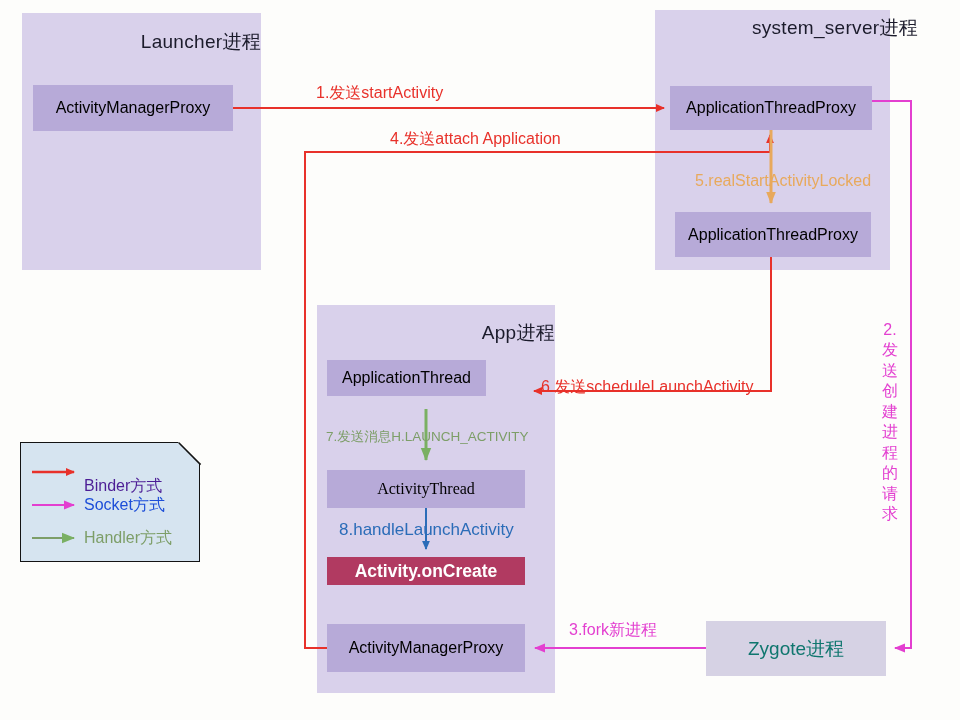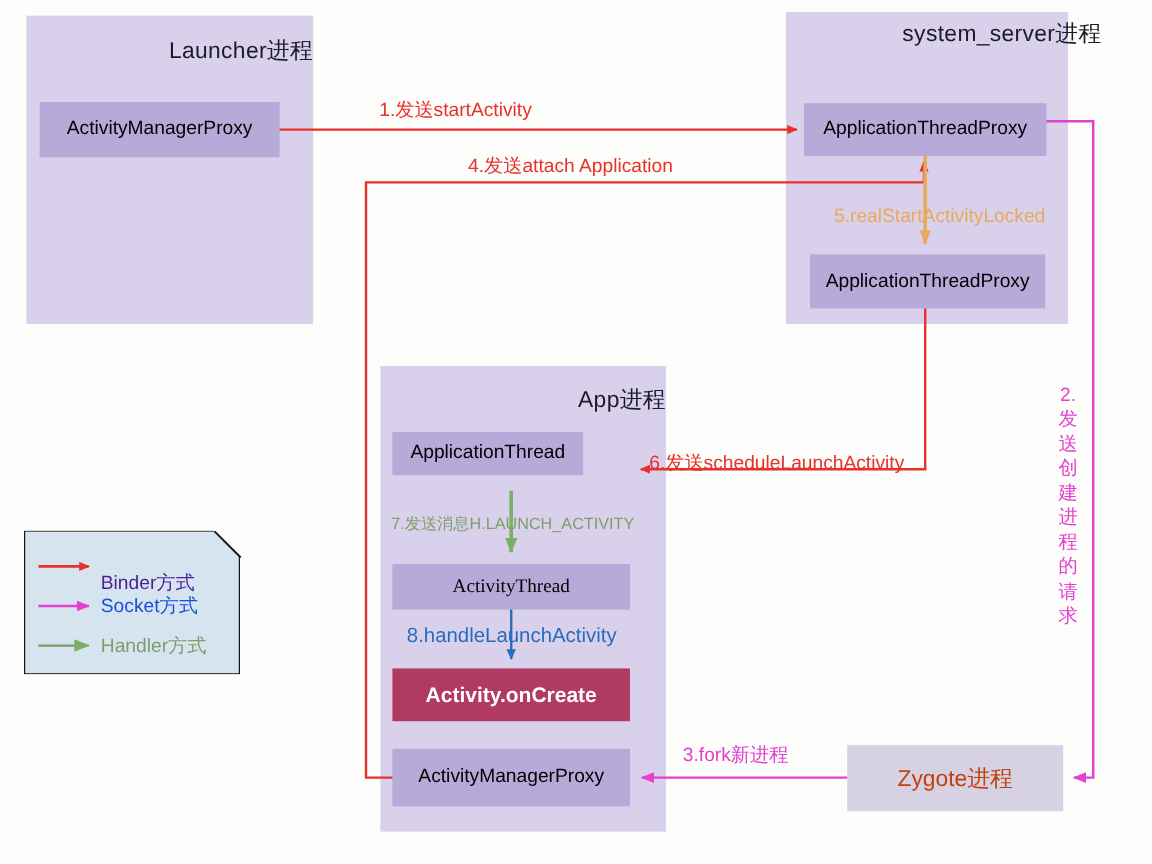--- a/index.html
+++ b/index.html
@@ -48,21 +48,21 @@
     text-align: center;
   }
   .node.oncreate {
     background: #b13a61;
     color: #ffffff;
     font-weight: bold;
     font-size: 17.5px;
   }
   .node.zygote {
     background: #d6d2e4;
-    color: #c2410c;
+    color: #0f766e;
     font-size: 19px;
     align-items: center;
   }
   .edge-label {
     position: absolute;
     font-size: 16px;
     white-space: nowrap;
     line-height: 1.1;
   }
   .lbl-red    { color: #e8312a; }
@@ -140,21 +140,21 @@
   </div>
 
   <div class="node" style="left:327px; top:360px; width:159px; height:36px;">
     <span>ApplicationThread</span>
   </div>
 
   <div class="node" style="left:327px; top:470px; width:198px; height:38px;font-family:Liberation Serif, serif;">
     <span>ActivityThread</span>
   </div>
 
-  <div class="node oncreate" style="left:327px; top:557px; width:198px; height:44px;">
+  <div class="node oncreate" style="left:327px; top:557px; width:198px; height:28px;">
     <span>Activity.onCreate</span>
   </div>
 
   <div class="node" style="left:327px; top:624px; width:198px; height:48px;">
     <span>ActivityManagerProxy</span>
   </div>
 
   <div class="node zygote" style="left:706px; top:621px; width:180px; height:55px;">
     <span>Zygote进程</span>
   </div>

